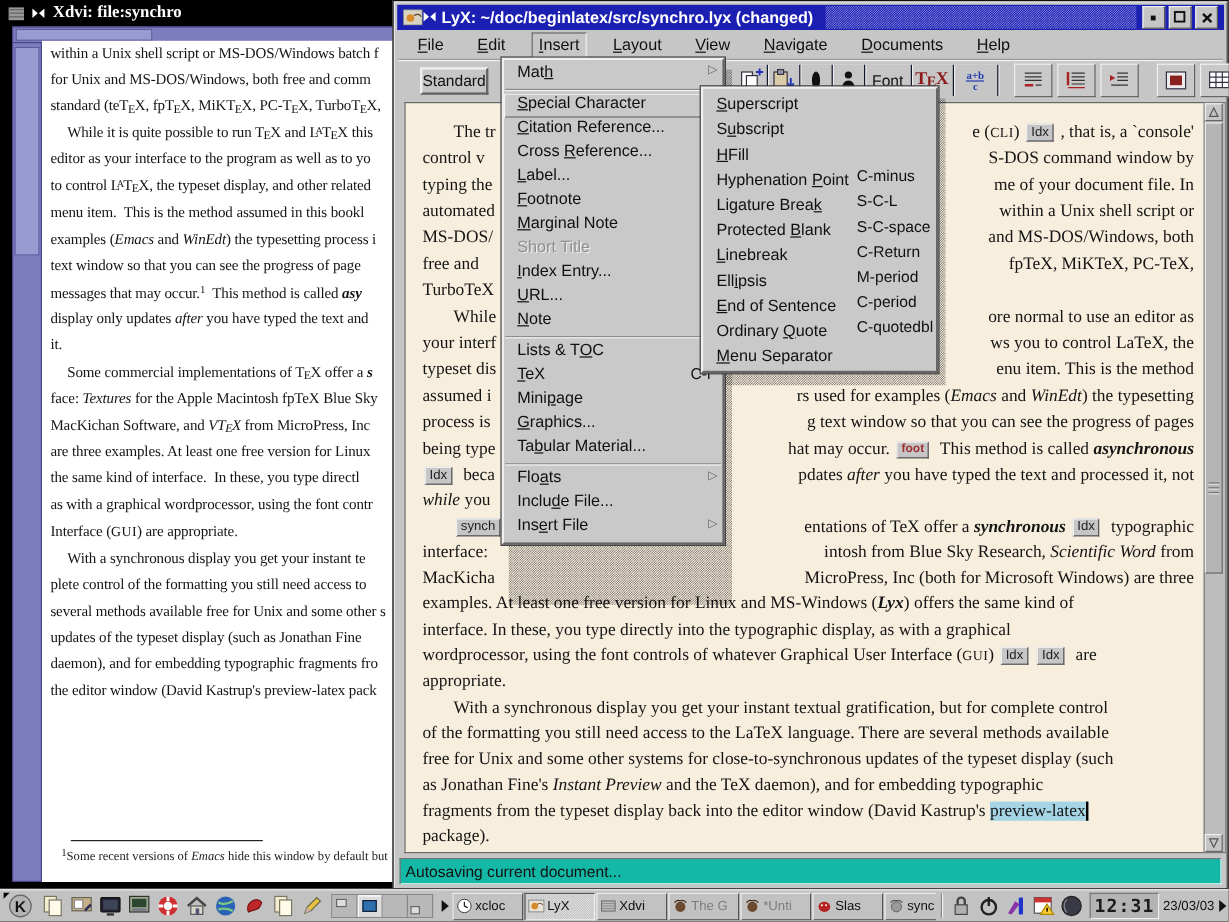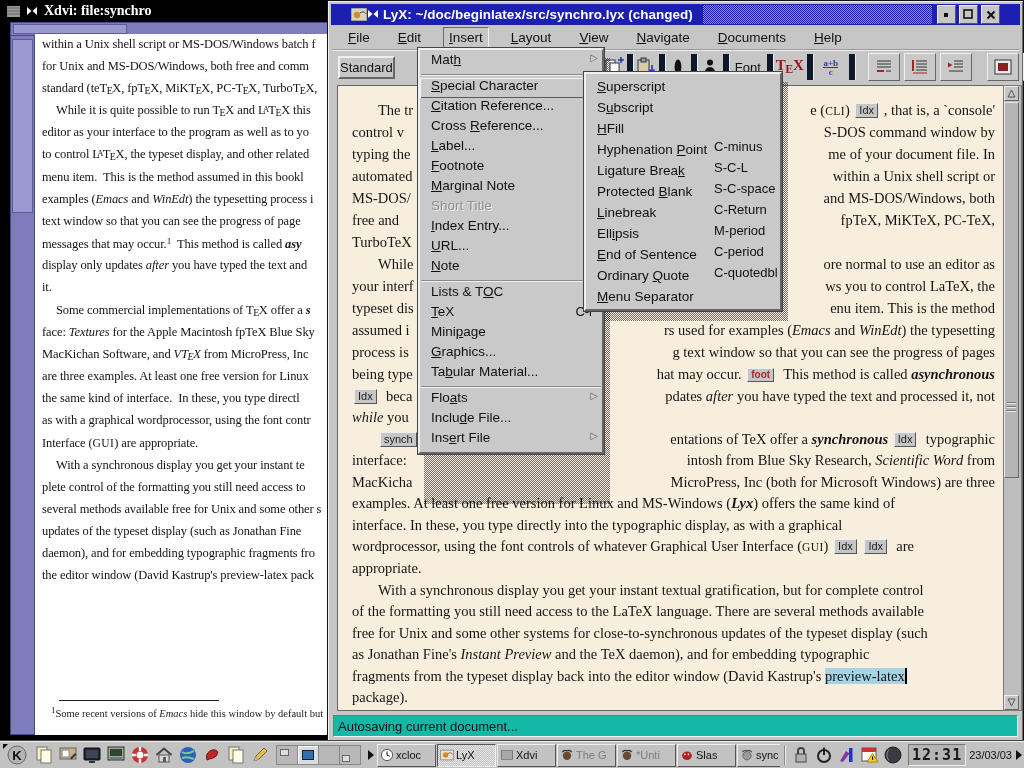--- a/index.html
+++ b/index.html
@@ -31,38 +31,38 @@
   .xl{position:absolute;left:7px;white-space:pre;font:12.5px "Liberation Serif",serif;
       color:#141414;letter-spacing:-0.1px;}
   .xl.ind{left:21px;}
   #xdvi-footrule{position:absolute;border-top:1px solid #222;}
   #xdvi-footnote{position:absolute;left:16px;white-space:pre;font:10.5px "Liberation Serif",serif;color:#222;}
 
   
   #lyx{position:absolute;left:327px;top:0;width:695px;height:741px;background:#c6c6c6;
        border:1px solid #111;box-shadow:inset 1px 1px 0 #efefef,inset -1px -1px 0 #6a6a6a;}
   #lyx-title{position:absolute;left:3px;top:3px;right:3px;height:21px;background:#1c20b2;
-       display:flex;align-items:center;padding:0 20px;}
+       display:flex;align-items:center;padding:0 5px;}
   #lyx-title-text{font:bold 13.5px "Liberation Sans",sans-serif;color:#fff;
        padding:0 8px 0 4px;white-space:nowrap;}
   .title-fill{flex:1;align-self:stretch;margin:1px 2px;}
   .wbtn{width:17px;height:17px;background:#c6c6c6;border:1px solid;border-color:#efefef #555 #555 #efefef;
        margin-left:3px;display:flex;align-items:center;justify-content:center;flex:none;}
   #lyx-menubar{position:absolute;left:4px;top:25px;right:4px;height:23px;display:flex;align-items:center;
        gap:16px;padding-left:10px;font:13.5px "Liberation Sans",sans-serif;color:#111;
        border-bottom:1px solid #9a9a9a;box-shadow:0 1px 0 #efefef;}
   .mb{padding:2px 5px;border:1px solid transparent;white-space:nowrap;}
   .mb.pressed{border-color:#6a6a6a #f0f0f0 #f0f0f0 #6a6a6a;}
   #lyx-toolbar{position:absolute;left:4px;top:49px;right:4px;height:34px;display:flex;align-items:center;}
-  #tb-combo{margin-left:6px;width:62px;height:19px;border:2px solid;border-color:#efefef #666 #666 #efefef;
+  #tb-combo{margin-left:18px;width:62px;height:19px;border:2px solid;border-color:#efefef #666 #666 #efefef;
        background:#c6c6c6;font:13px "Liberation Sans",sans-serif;color:#111;
        display:flex;align-items:center;justify-content:center;}
   #tb-spacer{width:206px;flex:none;}
   .tbi{height:26px;display:flex;align-items:center;justify-content:center;flex:none;}
-  .tbi.flat{border-right:6px solid #0f172a;box-shadow:1px 0 0 #ededed;}
+  .tbi.flat{border-right:1px solid #0f172a;box-shadow:1px 0 0 #ededed;}
   .tbi.btn{border:1px solid;border-color:#efefef #666 #666 #efefef;margin:0 2px;background:#c9c9c9;}
   .tb-gap{width:11px;flex:none;}
   .tb-font{font:13px "Liberation Sans",sans-serif;color:#111;}
   .tb-texred{font:bold 15px "Liberation Serif",serif;color:#8b1a1a;}
   .frac{display:inline-block;text-align:center;font:bold 9px "Liberation Serif",serif;color:#223bb0;line-height:8px;}
   .frac .den{border-top:1px solid #223bb0;display:block;}
 
   #lyx-doc{position:absolute;left:9px;top:84px;width:666px;height:624px;background:#f8eedd;
        border:1px solid #666;border-right:none;overflow:hidden;}
   .drow{position:absolute;left:0;right:0;height:21px;}

